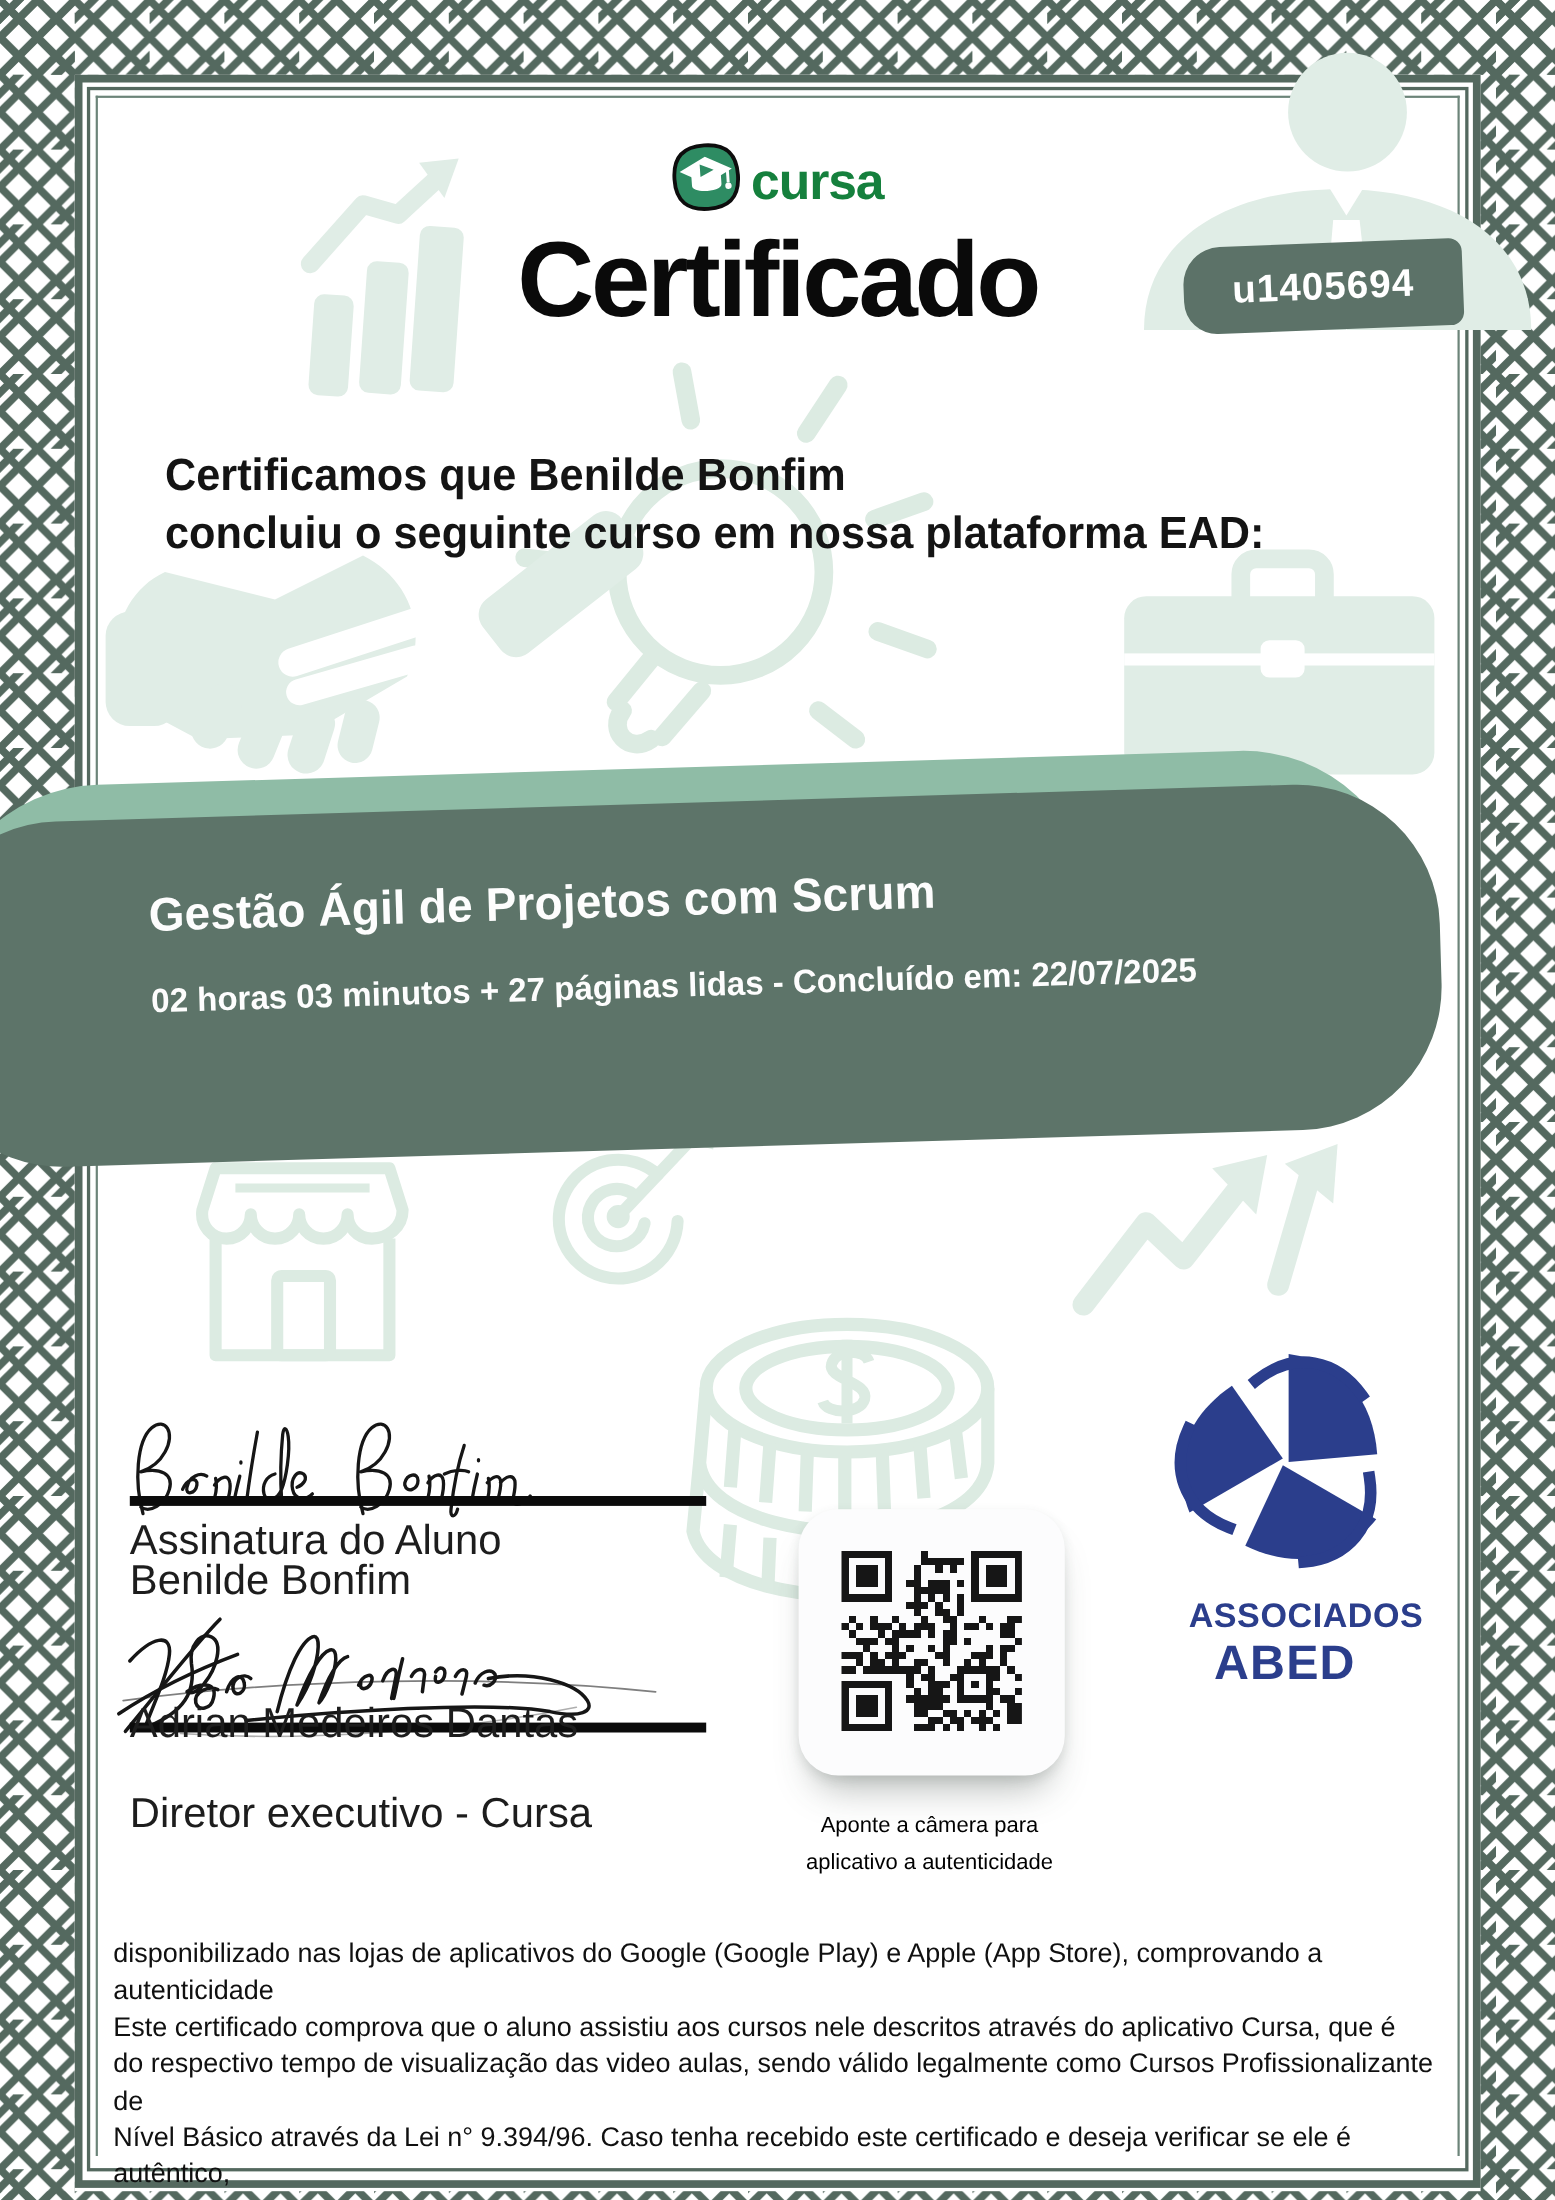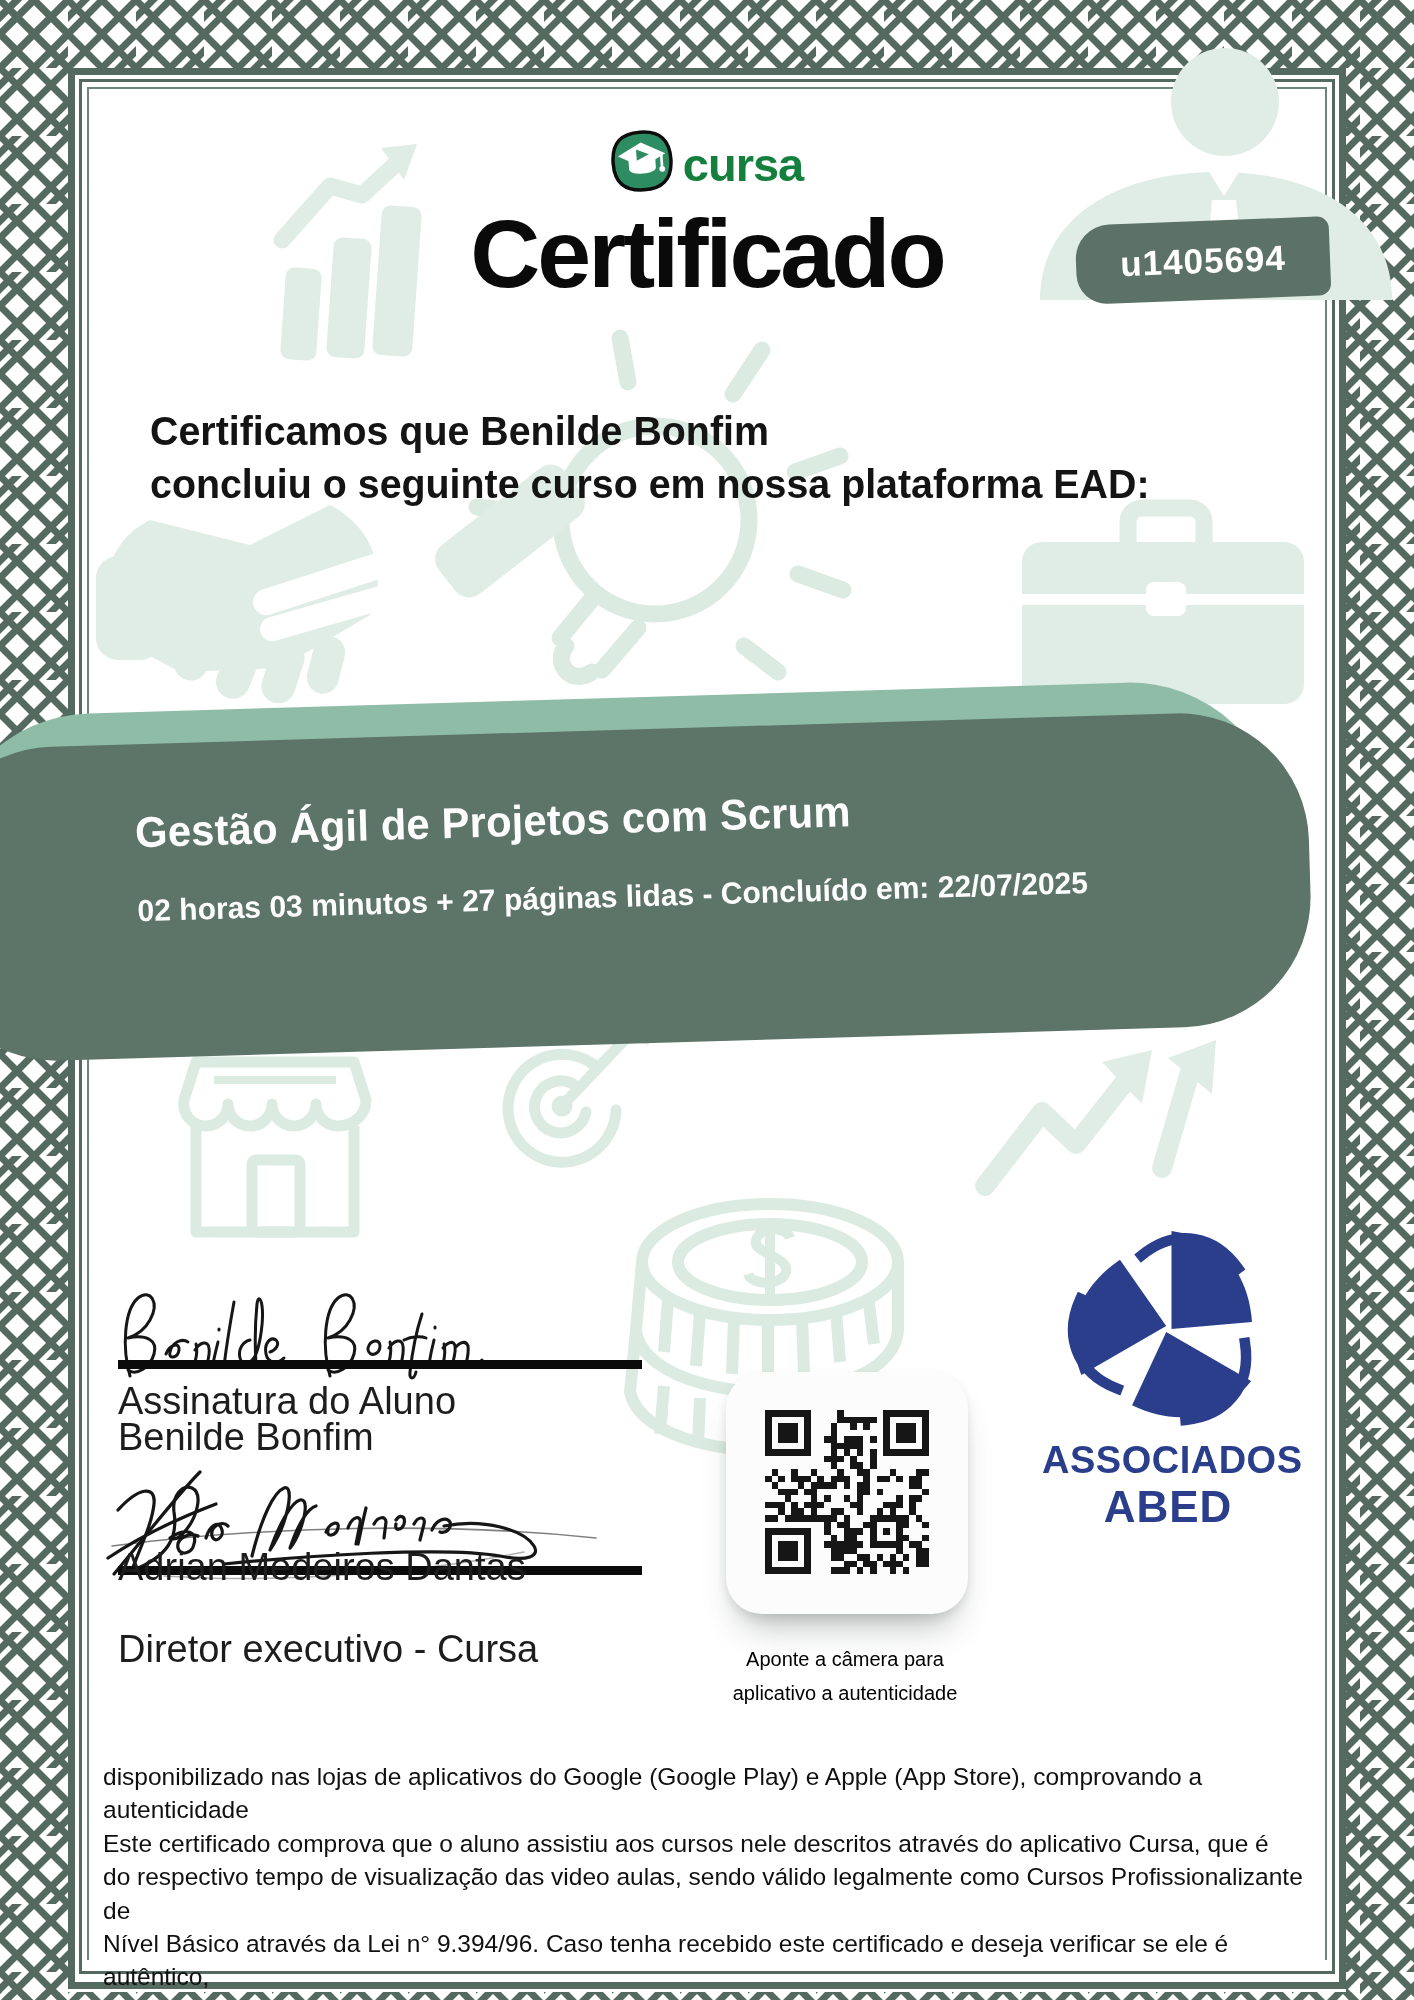--- a/index.html
+++ b/index.html
@@ -37,21 +37,21 @@
   .sig-label{font-size:38px;color:#1d1d1d;}
   
   .qr-card{left:726px;top:1372px;width:242px;height:242px;background:#fcfcfd;border-radius:36px;
     box-shadow:0 24px 34px -14px rgba(60,70,66,.38), 0 4px 10px rgba(60,70,66,.12);
     display:flex;align-items:flex-start;justify-content:center;}
   .qr-card svg{margin-top:38px;}
   .qr-caption{left:680px;top:1642px;width:330px;text-align:center;font-size:20px;font-weight:400;
     color:#000000;line-height:34px;}
   
   .abed{left:1042px;top:1224px;width:252px;text-align:center;color:#2b3e8c;}
-  .abed .assoc{font-size:38px;font-weight:800;letter-spacing:.5px;margin-top:1px;text-align:right;}
+  .abed .assoc{font-size:31px;font-weight:800;letter-spacing:.5px;margin-top:12px;text-align:right;}
   .abed .acro{font-size:44px;font-weight:800;letter-spacing:1px;margin-top:0px;}
   .abed .full{font-size:26.5px;font-weight:800;line-height:34px;margin-top:14px;}
   
   .footer{left:103px;top:1760px;width:1228px;font-size:24.5px;line-height:33.4px;color:#101010;}
 </style>
 </head>
 <body>
 
 <svg class="abs" width="1414" height="2000" viewBox="0 0 1414 2000" style="left:0;top:0;">
   <defs>

